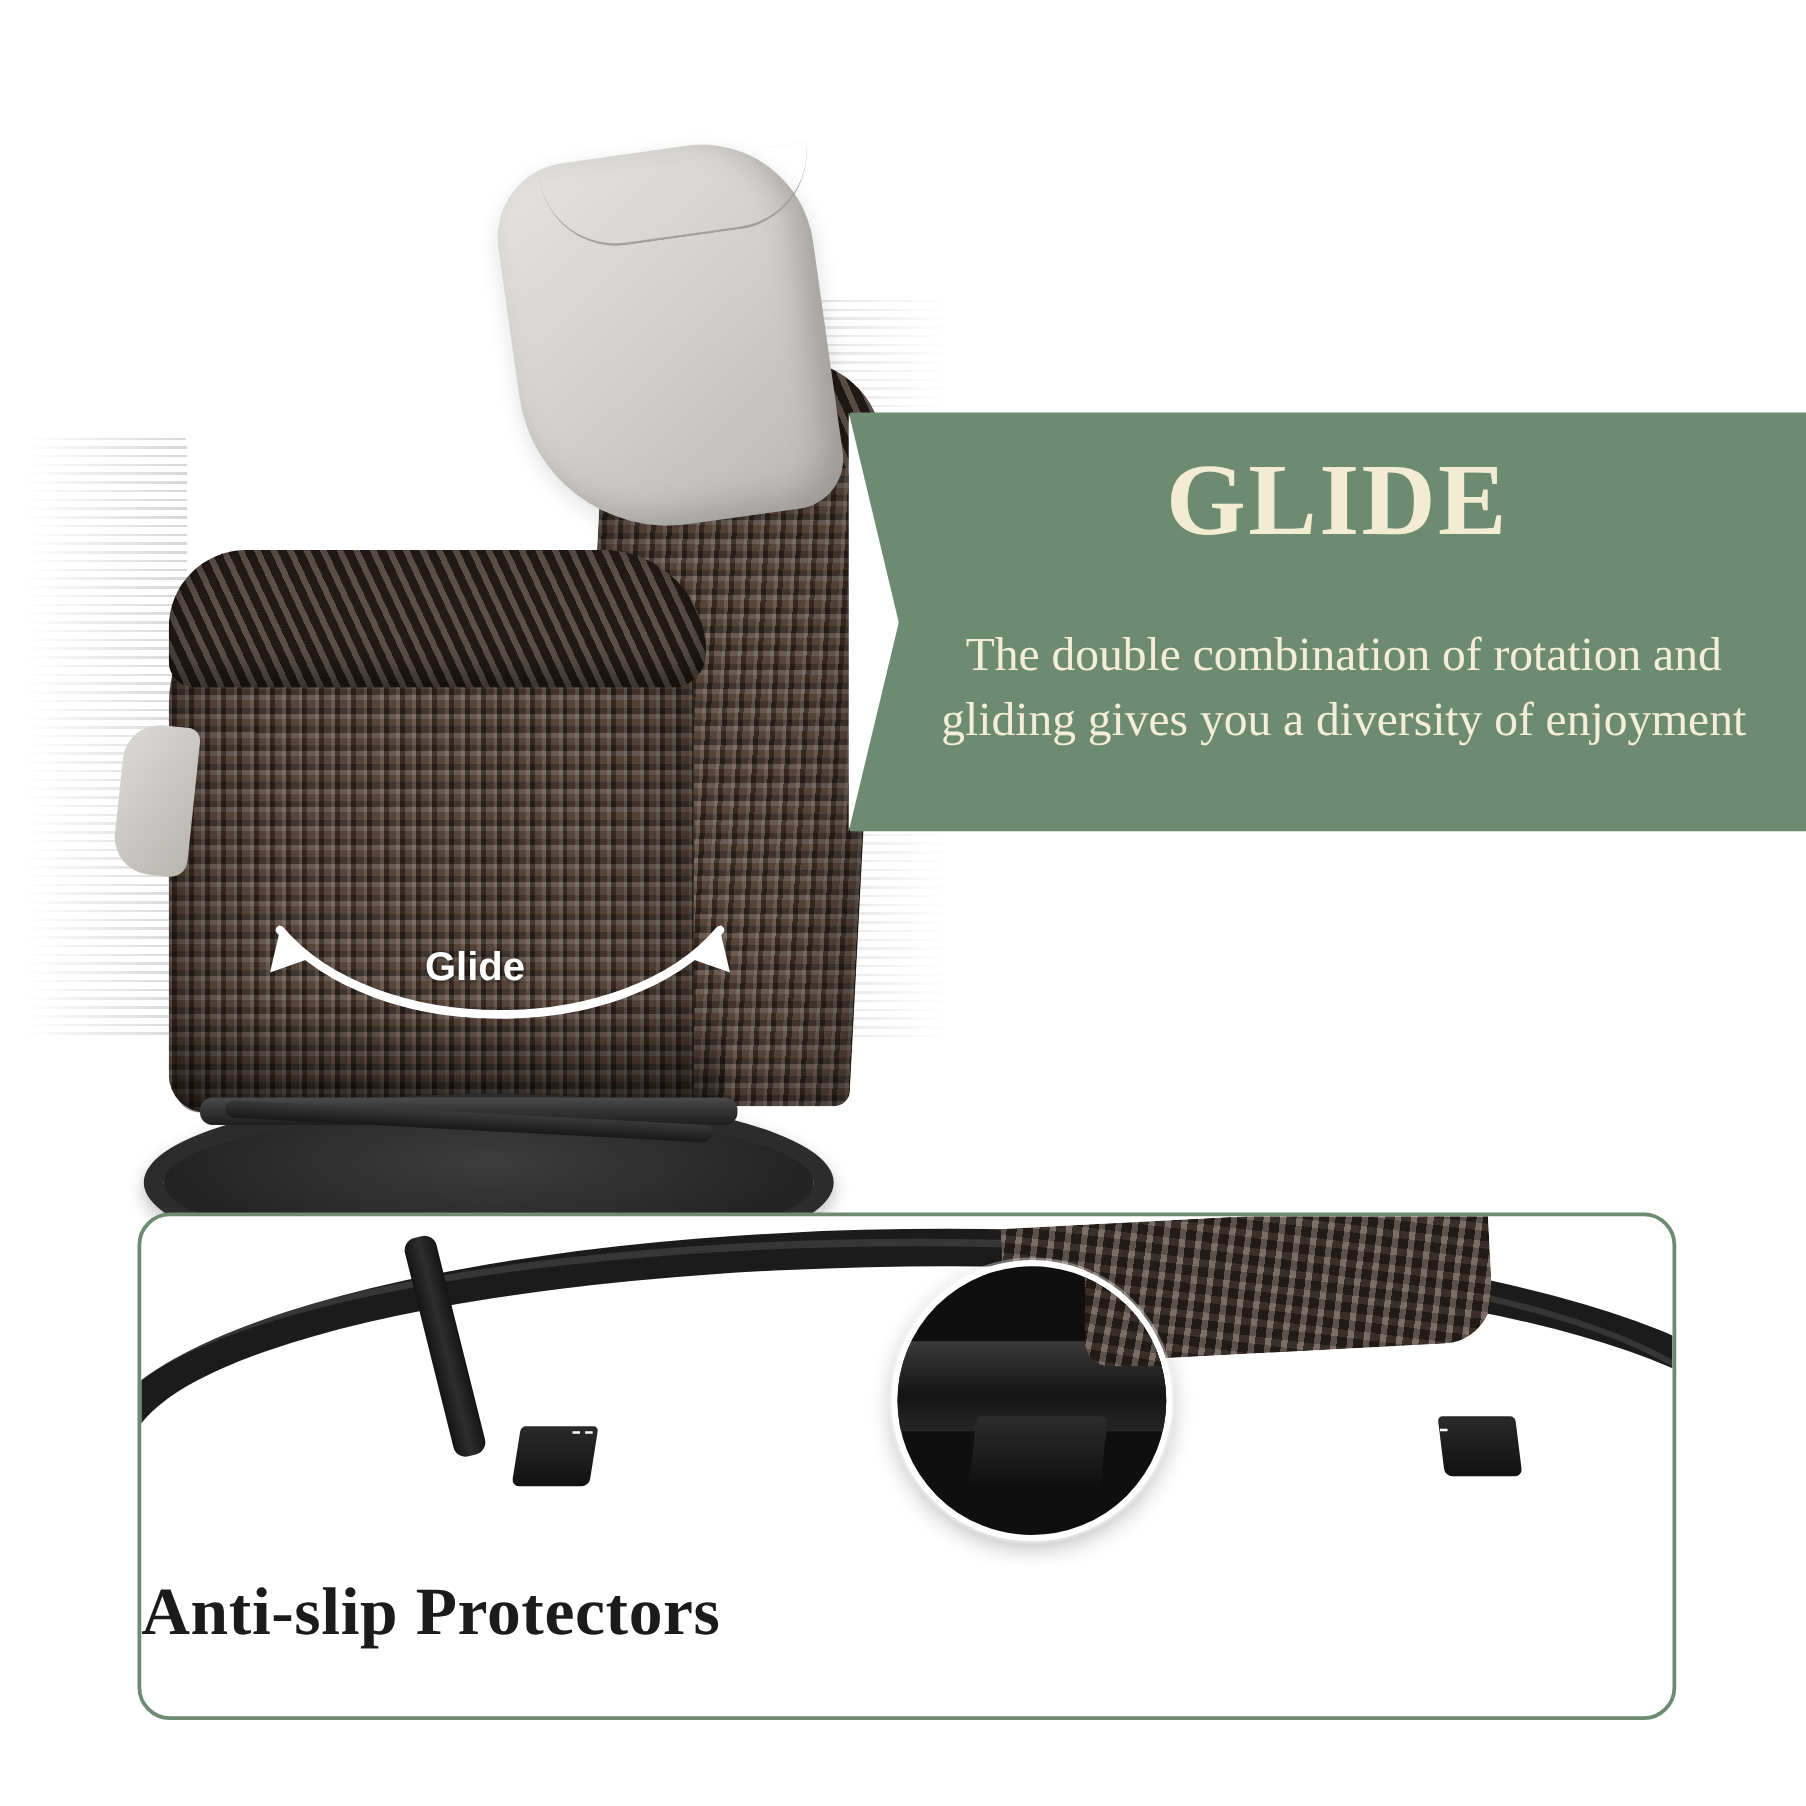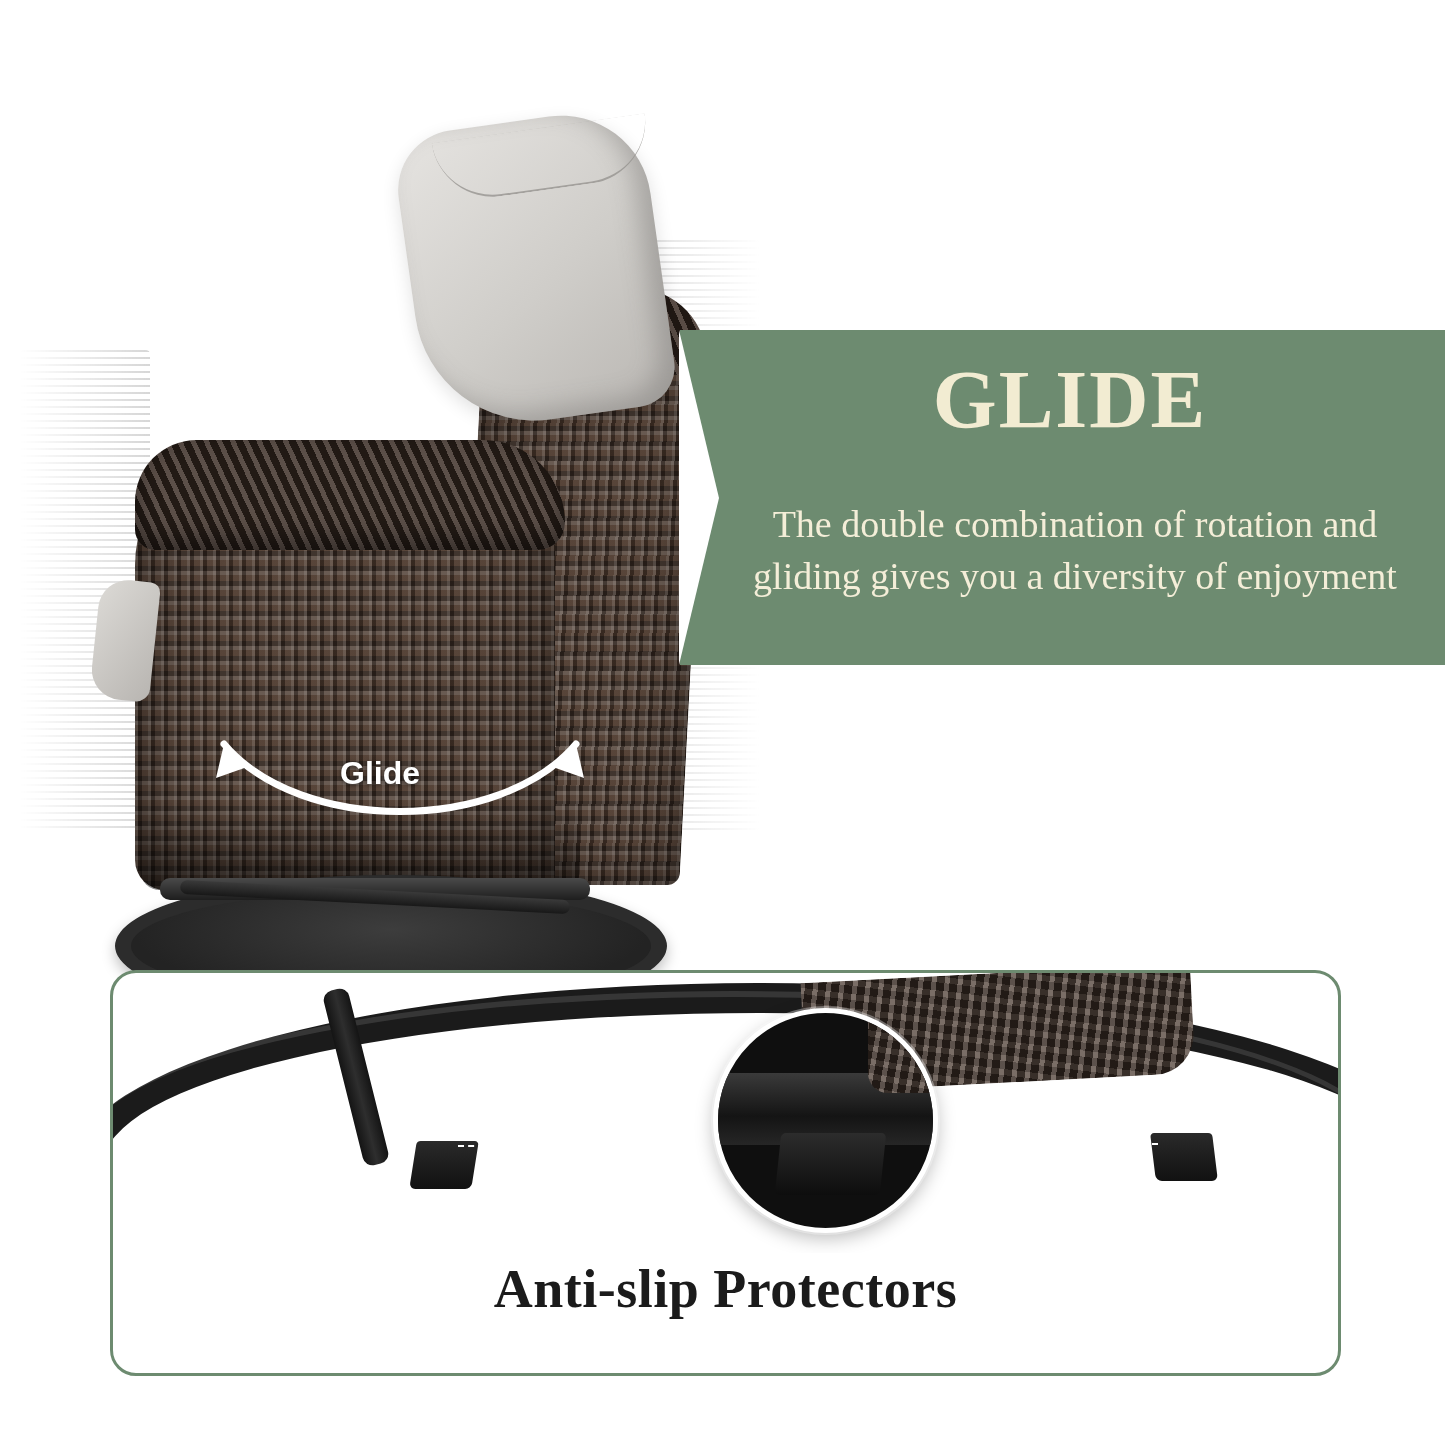--- a/index.html
+++ b/index.html
@@ -332,21 +332,20 @@
   #mag-wicker {
     position: absolute;
     left: 150px; top: -10px; width: 130px; height: 90px;
     border-radius: 0 0 30px 20px;
   }
 
   #bottom-caption {
     position: absolute;
     left: 0; top: 285px;
     width: 1225px;
-    text-align: center;
     color: #1b1b1b;
     font-family: "Liberation Serif", serif;
     font-weight: bold;
     font-size: 54px;
     letter-spacing: 0.5px;
   }
 </style>
 </head>
 <body>
 

